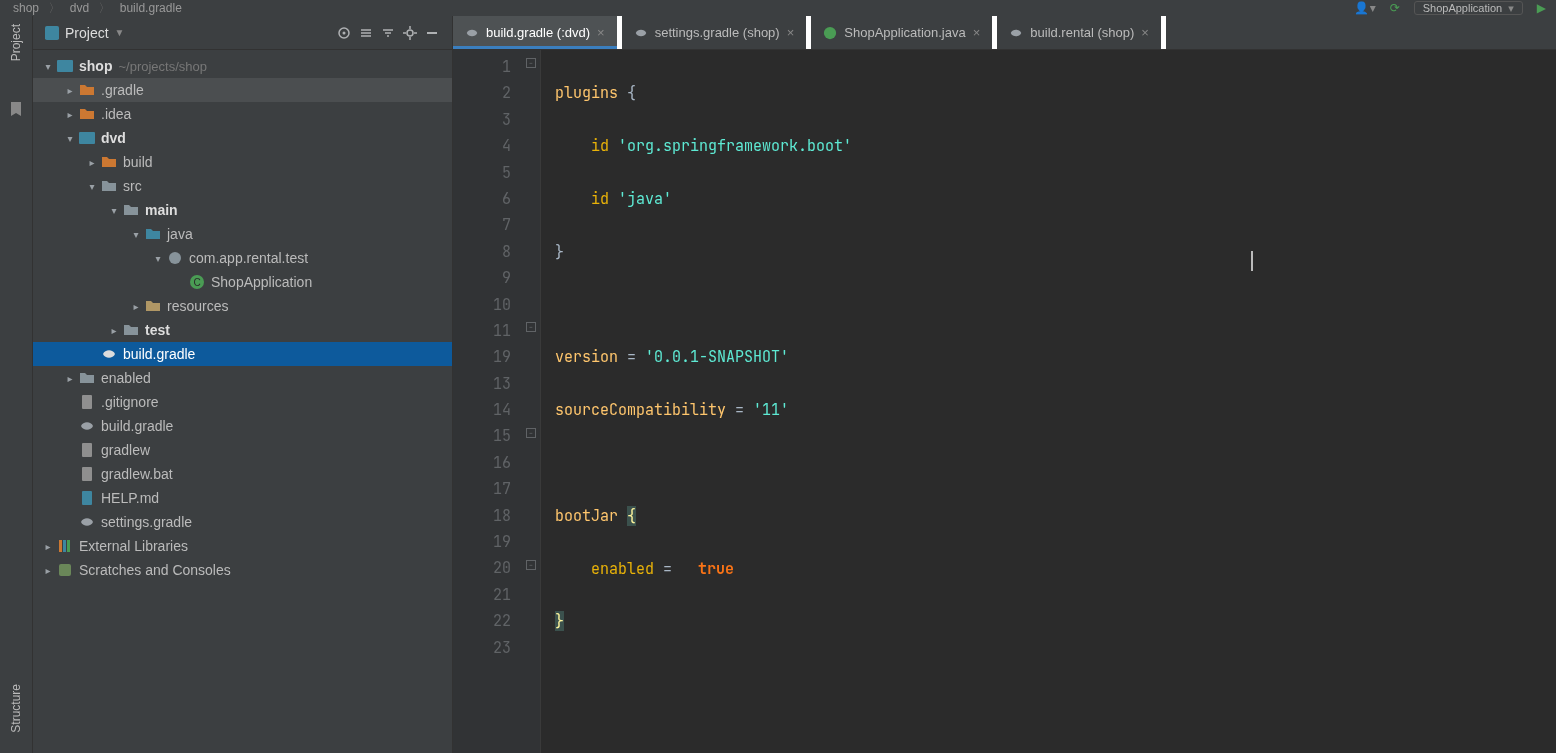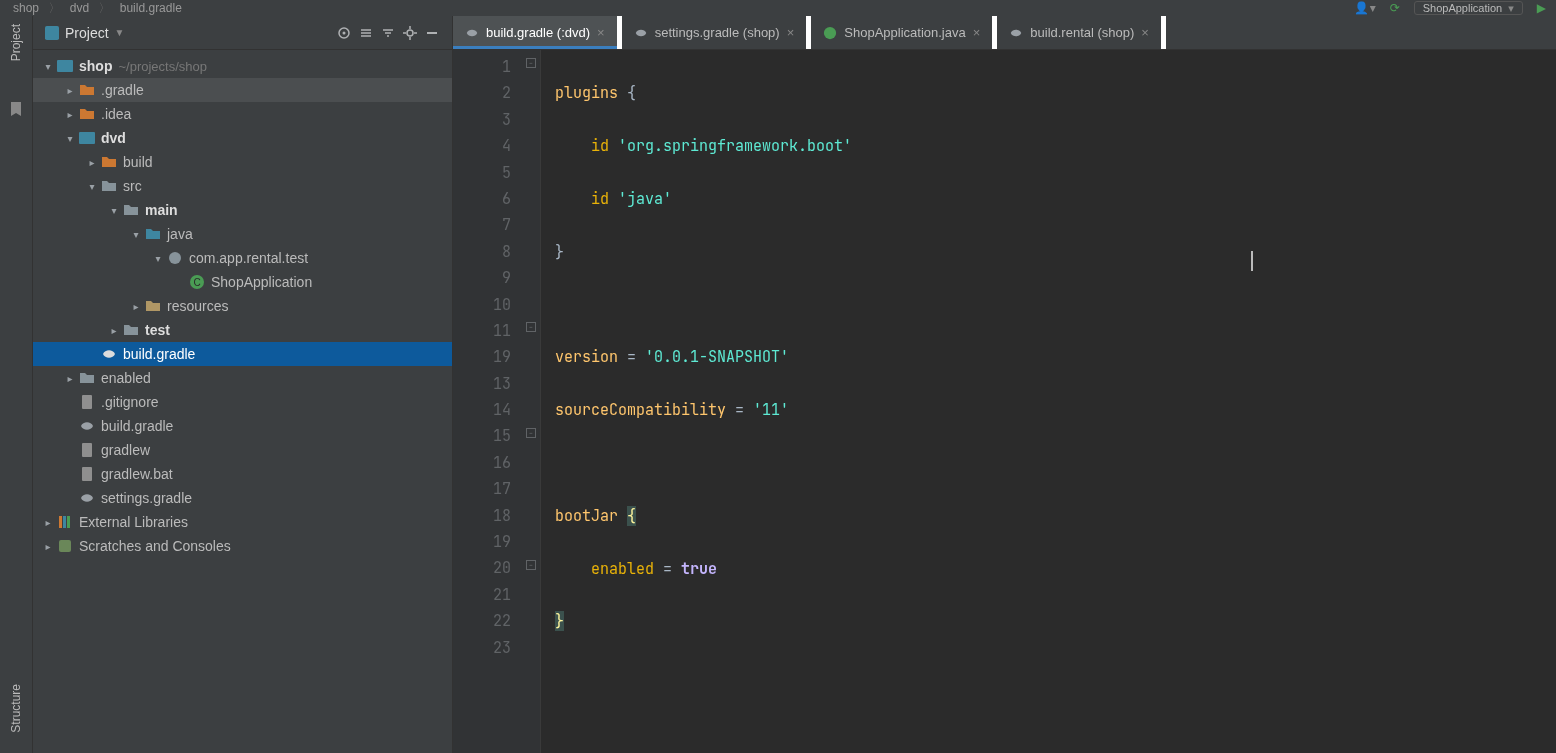--- a/index.html
+++ b/index.html
@@ -180,21 +180,21 @@
   }
   .code .line { height:26.4px; }
   .code .line.cur::before {
     content:"";
     position:absolute;
     left:0; right:0;
     height:26.4px;
     background:#323232;
     z-index:-1;
   }
-  .tok-kw   { color:#c4b5fd; font-weight:600; }
+  .tok-kw   { color:#f97316; font-weight:600;margin-left:17px; }
   .tok-str  { color:#5eead4; }
   .tok-meth { color:#ffc66d; }
   .tok-id   { color:#eab308; }
   .tok-brace{ color:#a9b7c6; }
   .tok-brace.hl { background:#3b514d; color:#fff59d; }
   .cursor-mark {
     position:absolute;
     width:2px; height:20px;
     background:#bbb;
   }
@@ -414,20 +414,28 @@
         <span class="ficon">
             <svg width="16" height="16" viewBox="0 0 16 16">
               <rect x="3" y="1" width="10" height="14" rx="1" class="file-g"></rect>
             </svg>
           </span>
         <span class="lbl">gradlew.bat</span>
       </div>
       <div class="tree-row" style="padding-left:44px">
         <span class="ficon">
             <svg width="16" height="16" viewBox="0 0 16 16">
+              <rect x="3" y="1" width="10" height="14" rx="1" fill="#3e86a0"></rect>
+            </svg>
+          </span>
+        <span class="lbl">HELP.md</span>
+      </div>
+      <div class="tree-row" style="padding-left:44px">
+        <span class="ficon">
+            <svg width="16" height="16" viewBox="0 0 16 16">
               <path fill="#9aa0a6" d="M2 8c2-5 10-5 12 0-2 5-10 5-12 0z"></path>
             </svg>
           </span>
         <span class="lbl">settings.gradle</span>
       </div>
       <div class="tree-row" style="padding-left:8px">
         <span class="arrow">▸</span>
         <span class="ficon">
             <svg width="16" height="16" viewBox="0 0 16 16">
               <rect x="2" y="2" width="3" height="12" fill="#cc7832"></rect>

